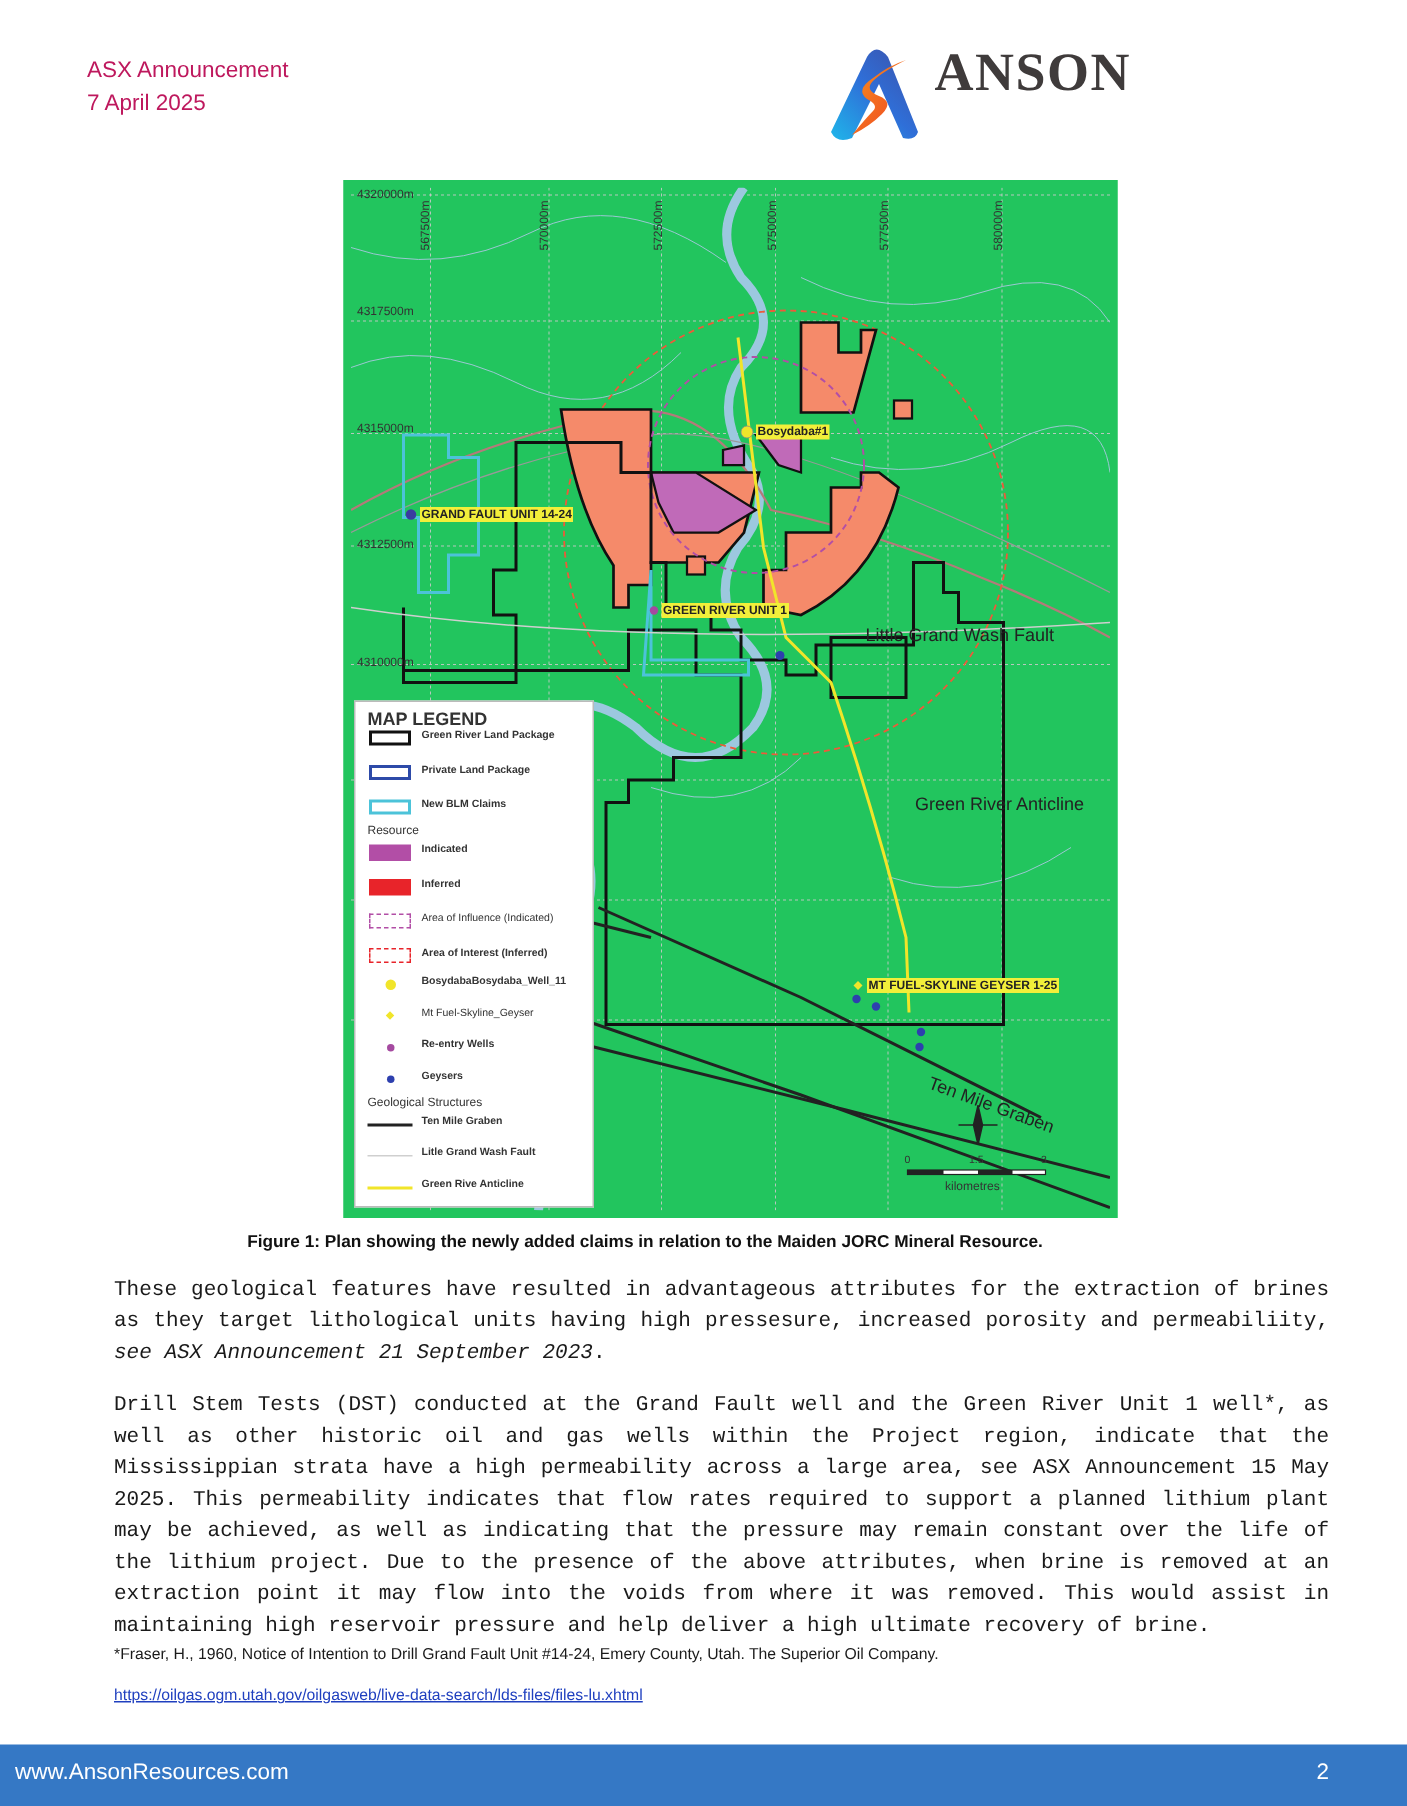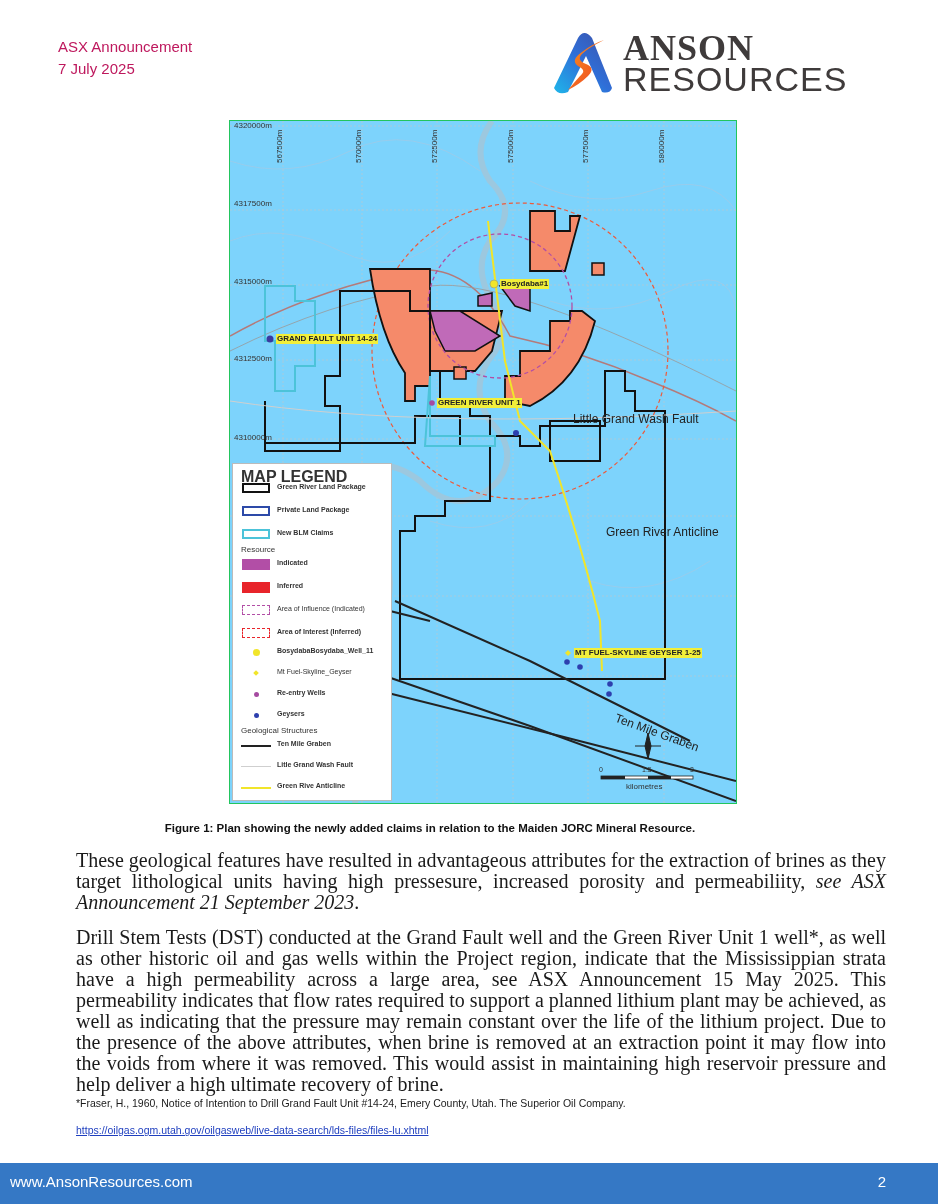--- a/index.html
+++ b/index.html
@@ -1,69 +1,68 @@
 <!DOCTYPE html>
 <html><head>
 <meta charset="utf-8">
 <style>
   html, body { margin: 0; padding: 0; background: #fff; }
   body { width: 938px; height: 1204px; position: relative; overflow: hidden; font-family: "Liberation Sans", sans-serif; color: #111; }
   .hdr { position: absolute; left: 58px; top: 36px; font-family: "Liberation Sans", sans-serif; font-weight: normal; font-size: 15px; line-height: 22px; color: #be185d; }
   .logo { position: absolute; left: 548px; top: 28px; width: 300px; height: 70px; }
   .logo-text1 { position: absolute; left: 75px; top: 2px; font-family: Liberation Serif, serif; font-weight: bold; font-size: 36px; color: #3f3b3b; letter-spacing: 1px; line-height: 36px; }
   .logo-text2 { position: absolute; left: 75px; top: 34px; font-family: "Liberation Sans", sans-serif; font-size: 34px; color: #3f3b3b; letter-spacing: 1px; line-height: 34px; }
-  .map { position: absolute; left: 229px; top: 120px; width: 506px; height: 682px; border: 1px solid #22c55e; background: #7dd3fc; overflow: hidden; }
+  .map { position: absolute; left: 229px; top: 120px; width: 506px; height: 682px; border: 5px solid #22c55e; background: #22c55e; overflow: hidden; }
   .map svg { position: absolute; left: 0; top: 0; }
   .tick { position: absolute; font-size: 8px; color: #333; font-family: "Liberation Sans", sans-serif; }
   .tick.v { transform: rotate(-90deg); transform-origin: left top; }
   .well-label { position: absolute; font-size: 8px; font-weight: bold; background: #f2ef3a; color: #222; padding: 0 1px; line-height: 10px; font-family: "Liberation Sans", sans-serif; }
   .struct-label { position: absolute; font-size: 12px; color: #222; font-family: "Liberation Sans", sans-serif; }
   .legend { position: absolute; left: 2px; top: 342px; width: 158px; height: 336px; background: #fff; border: 1px solid #bbb; }
-  .legend-title { position: absolute; left: 8px; top: 4px; font-size: 16px; font-weight: bold; color: #333; }
+  .legend-title { position: absolute; left: 8px; top: 4px; font-size: 12px; font-weight: bold; color: #333; }
   .lg-item { position: absolute; left: 0; width: 158px; height: 14px; }
   .lg-sw { position: absolute; left: 9px; top: 1px; width: 28px; height: 10px; box-sizing: border-box; }
   .lg-label { position: absolute; left: 44px; top: 1px; font-size: 7px; font-weight: bold; color: #333; white-space: nowrap; }
   .lg-label.light { font-weight: normal; }
   .lg-sub { position: absolute; left: 8px; font-size: 8px; color: #333; }
   .caption { position: absolute; left: 0; width: 860px; top: 822px; text-align: center; font-family: "Liberation Sans", sans-serif; font-weight: bold; font-size: 11.5px; color: #111; }
-  .para { position: absolute; left: 76px; width: 810px; font-family: Liberation Serif, serif; font-size: 20px; line-height: 21px; text-align: justify; color: #1a1a1a; }
+  .para { position: absolute; left: 76px; width: 810px; font-family: Liberation Mono, monospace; font-size: 14px; line-height: 21px; text-align: justify; color: #1a1a1a; }
   .para i { font-style: italic; }
   .foot { position: absolute; left: 76px; font-size: 10.5px; color: #1a1a1a; font-family: "Liberation Sans", sans-serif; }
   .link { color: #1f3fbf; text-decoration: underline; }
   .footer { position: absolute; left: 0; top: 1163px; width: 938px; height: 41px; background: #3578c5; }
   .footer-url { position: absolute; left: 10px; top: 10px; font-size: 15px; color: #fff; font-family: "Liberation Sans", sans-serif; }
   .footer-page { position: absolute; right: 52px; top: 10px; font-size: 15px; color: #fff; font-family: "Liberation Sans", sans-serif; }
   .scale { position: absolute; font-size: 7px; color: #333; font-family: "Liberation Sans", sans-serif; }
 </style>
 </head>
 <body>
 
 <div class="hdr">
   <div>ASX Announcement</div>
-  <div>7 July 2025</div>
+  <div>7 April 2025</div>
 </div>
 
 <div class="logo">
   <svg width="72" height="70" viewBox="0 0 72 70">
     <defs>
       <linearGradient id="lgA" x1="0" y1="1" x2="1" y2="0">
         <stop offset="0" stop-color="#1fb6ea"></stop>
         <stop offset="0.5" stop-color="#2f6fd8"></stop>
         <stop offset="1" stop-color="#3d4fa6"></stop>
       </linearGradient>
       <linearGradient id="lgS" x1="0" y1="0" x2="1" y2="1">
         <stop offset="0" stop-color="#f7931e"></stop>
         <stop offset="1" stop-color="#ef4123"></stop>
       </linearGradient>
     </defs>
     <path d="M6 60 L30 10 Q36 0 44 10 L64 60 Q62 66 54 64 L38 28 L20 64 Q10 68 6 60 Z" fill="url(#lgA)"></path>
     <path d="M56 12 Q40 20 34 26 Q28 32 38 36 Q48 40 40 48 Q32 56 20 62 Q30 50 34 46 Q38 42 30 38 Q22 32 34 24 Q44 16 56 12 Z" fill="url(#lgS)"></path>
   </svg>
   <div class="logo-text1">ANSON</div>
-  <div class="logo-text2">RESOURCES</div>
 </div>
 
 <div class="map">
   <svg width="506" height="682" viewBox="0 0 506 682">
 
     <g stroke="#c8c8c8" stroke-width="0.6" stroke-dasharray="2,2">
       <line x1="53" y1="0" x2="53" y2="682"></line>
         <line x1="132" y1="0" x2="132" y2="682"></line>
       <line x1="207" y1="0" x2="207" y2="682"></line>
         <line x1="283" y1="0" x2="283" y2="682"></line>

